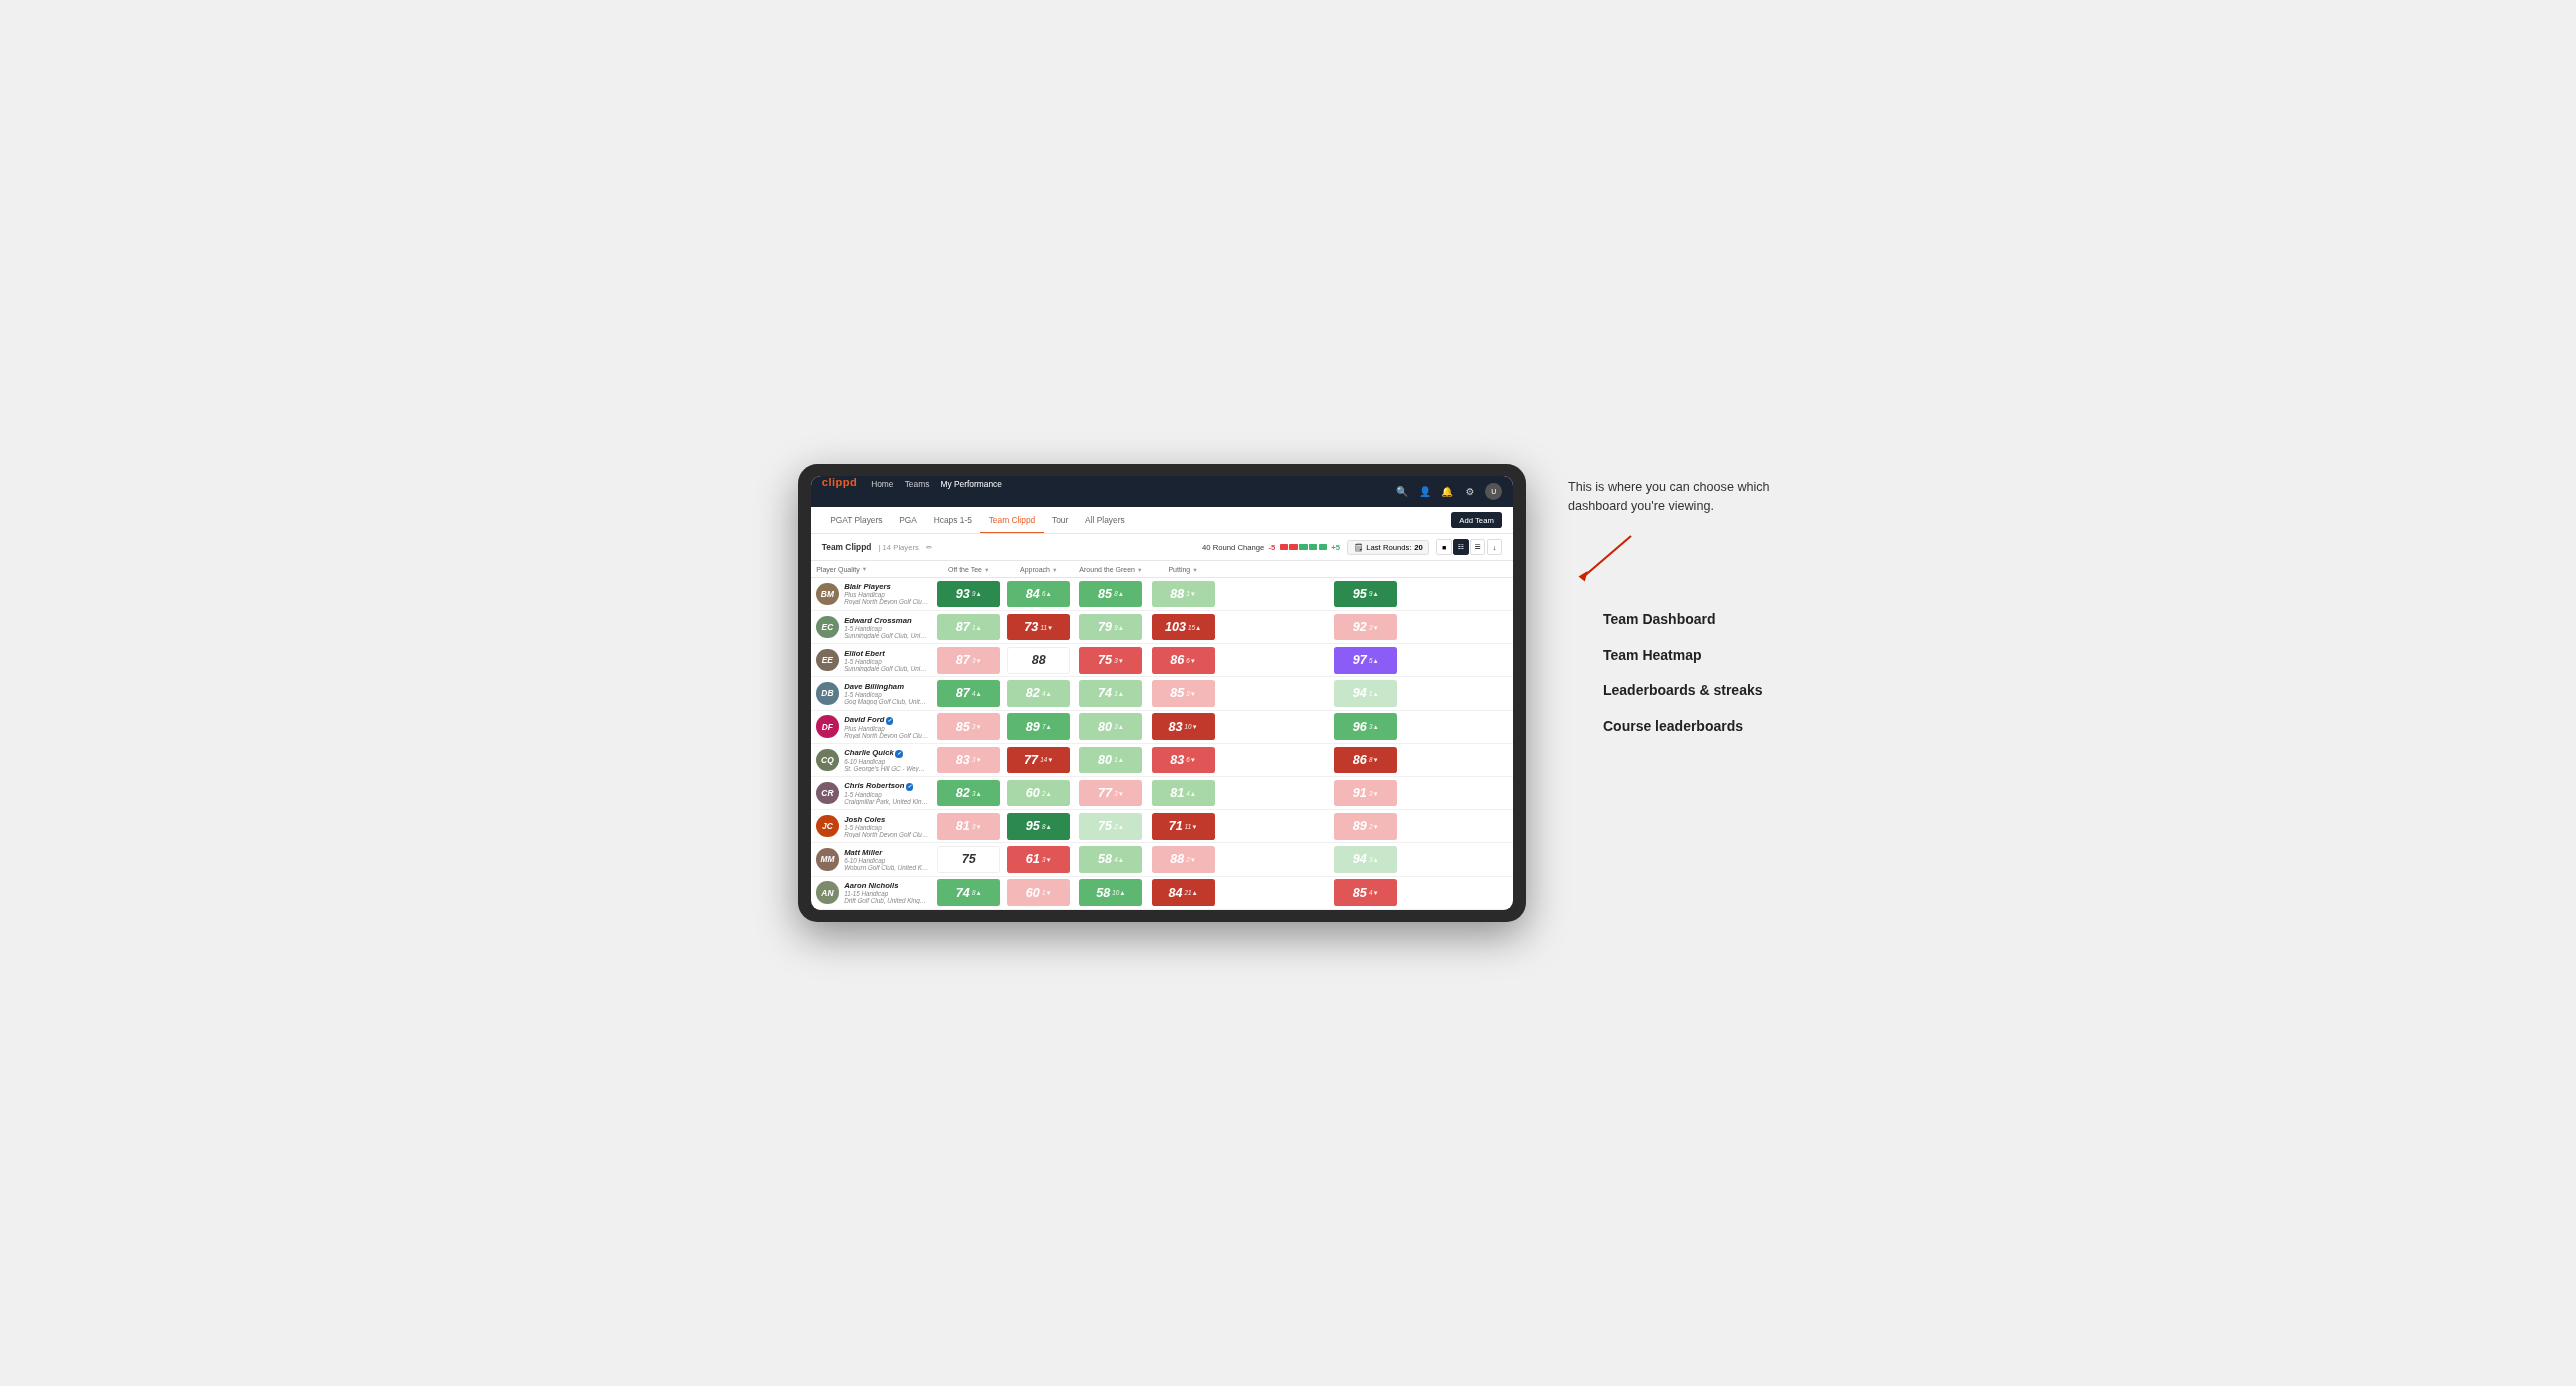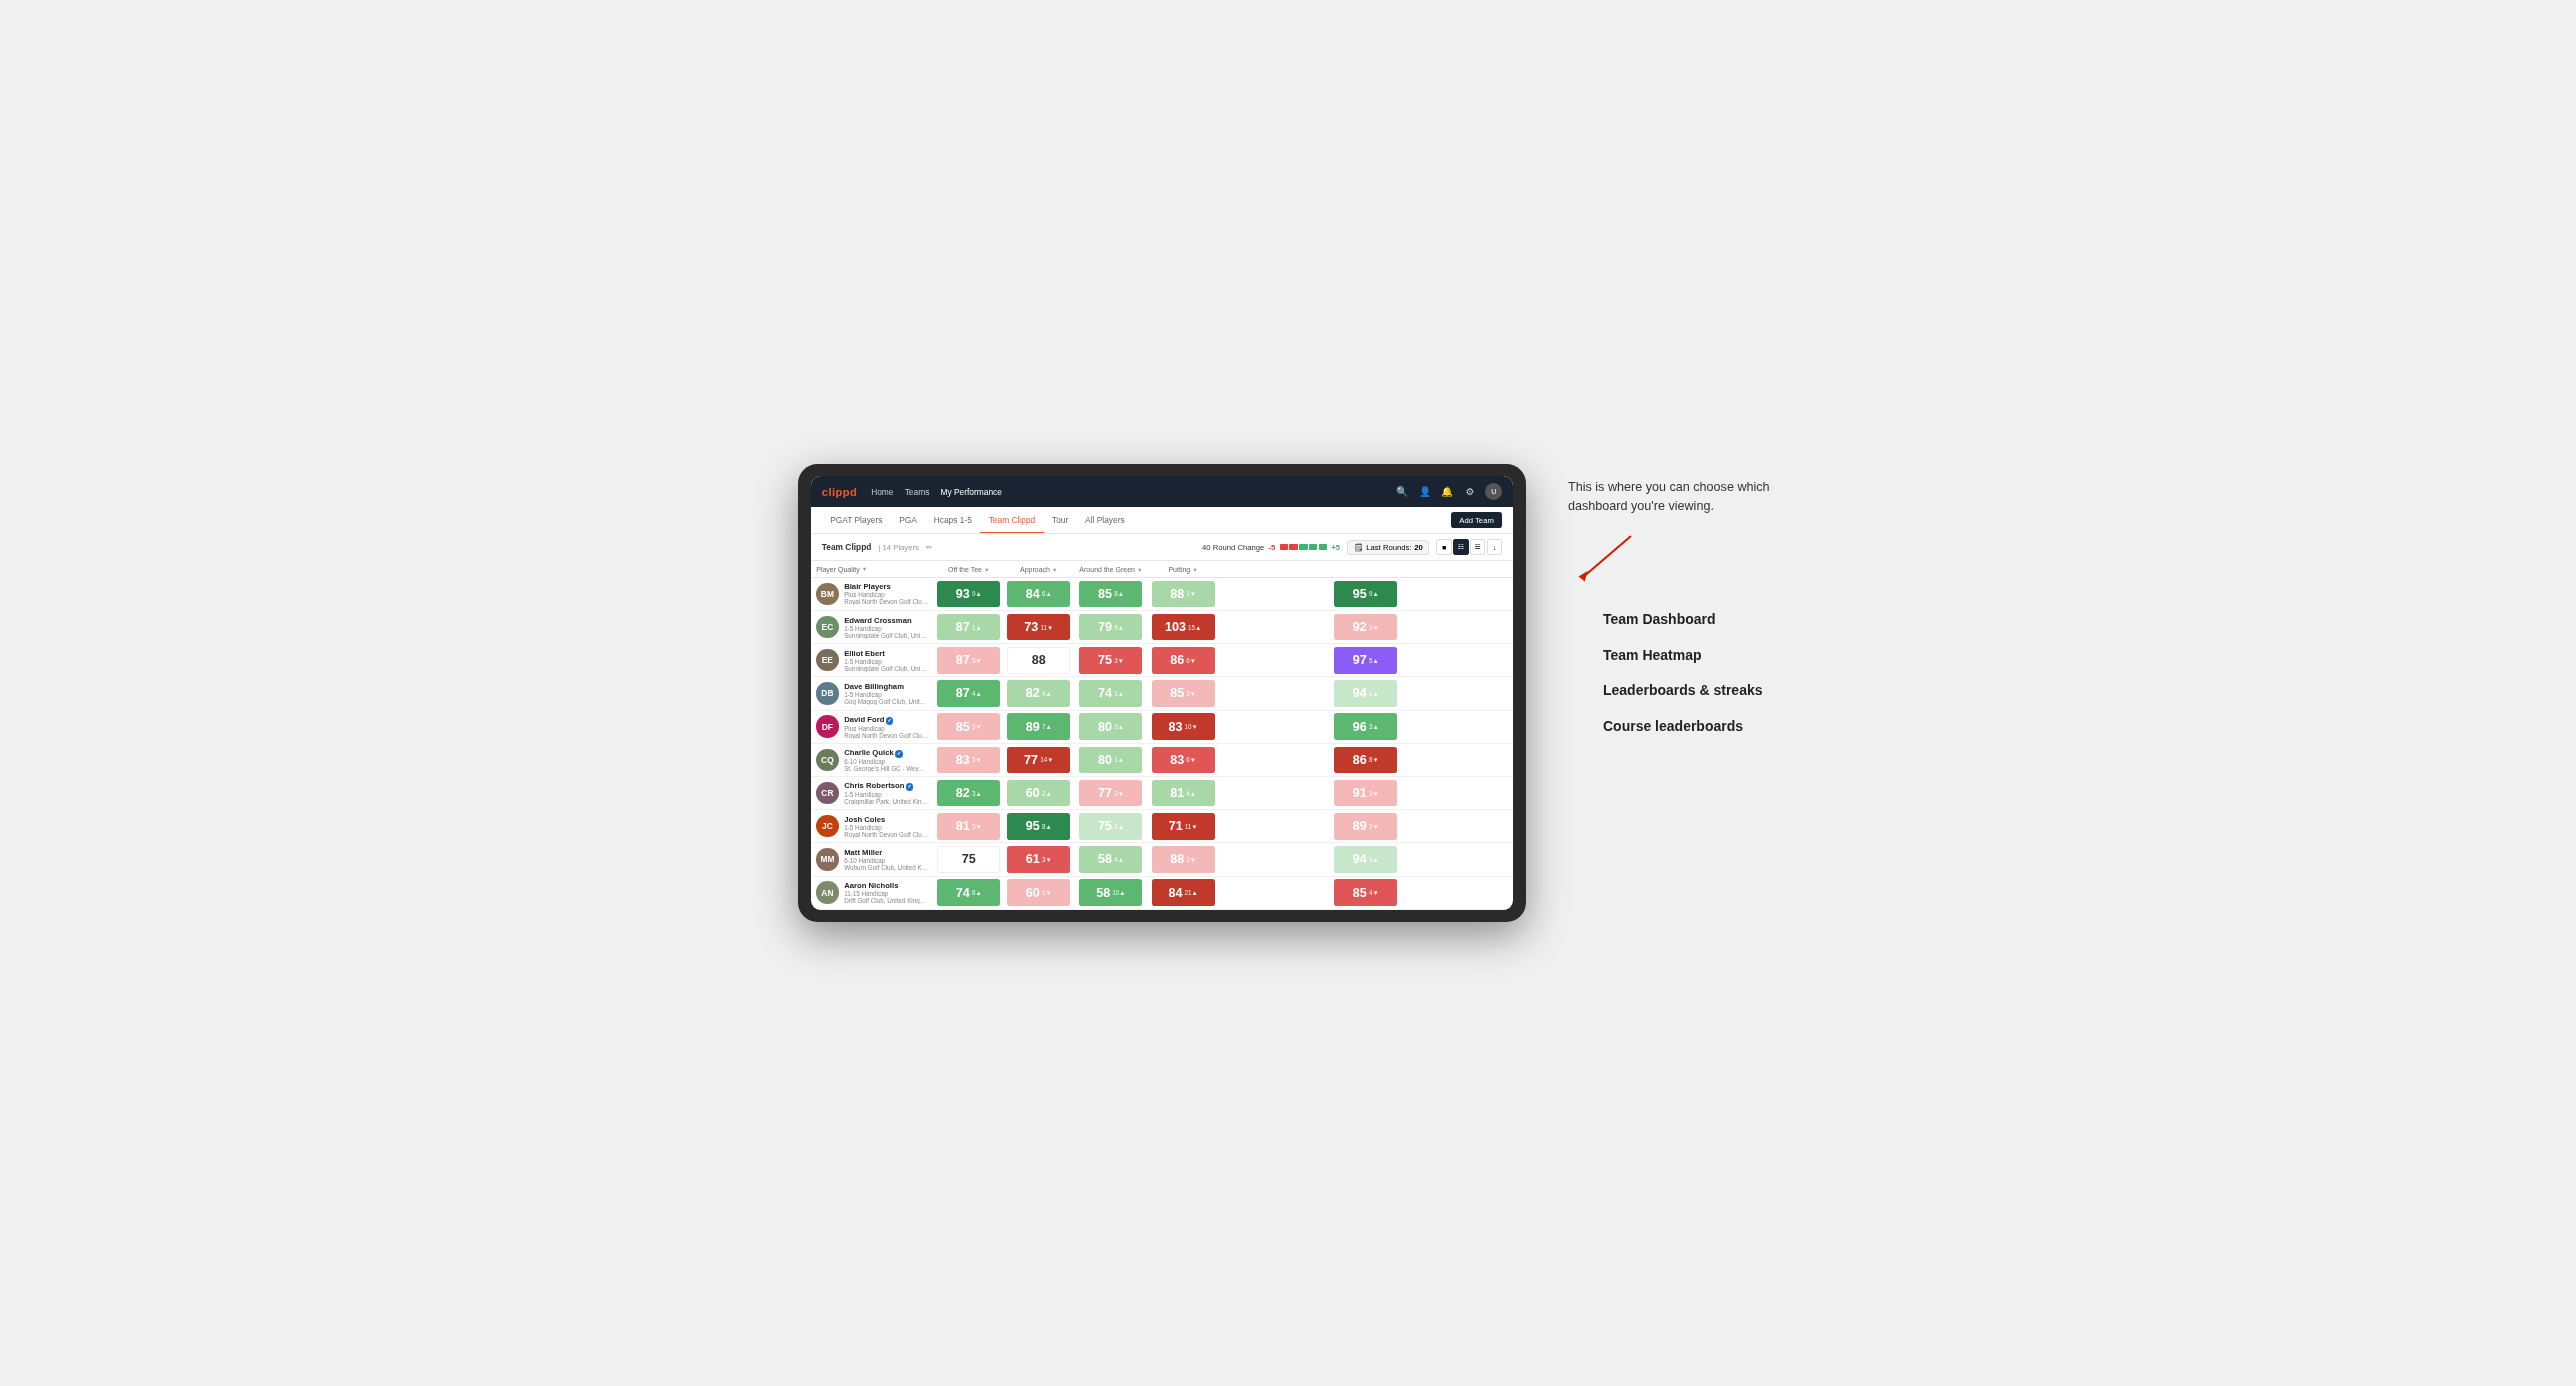--- a/index.html
+++ b/index.html
@@ -34,21 +34,20 @@
     .tablet-screen {
       background: #fff;
       border-radius: 9.8px;
       overflow: hidden;
     }
 
     
     .nav-bar {
       background: #1a2332;
       display: flex;
-      align-items: center;
       padding: 0 11.2px;
       height: 31px;
       gap: 14px;
     }
 
     .nav-logo {
       color: #e85d26;
       font-weight: 700;
       font-size: 11.2px;
       letter-spacing: 0.4px;
@@ -329,20 +328,21 @@
 
     .score-change {
       font-size: 6.3px;
       font-weight: 400;
       display: flex;
       align-items: center;
     }
 
     .data-table tbody tr {
       border-bottom: 0.7px solid #f0f0f0;
+      font-style: italic;
     }
 
     .verified-icon {
       display: inline-block;
       width: 7.7px;
       height: 7.7px;
       background: #1a6fcc;
       border-radius: 50%;
       color: #fff;
       font-size: 4.9px;

